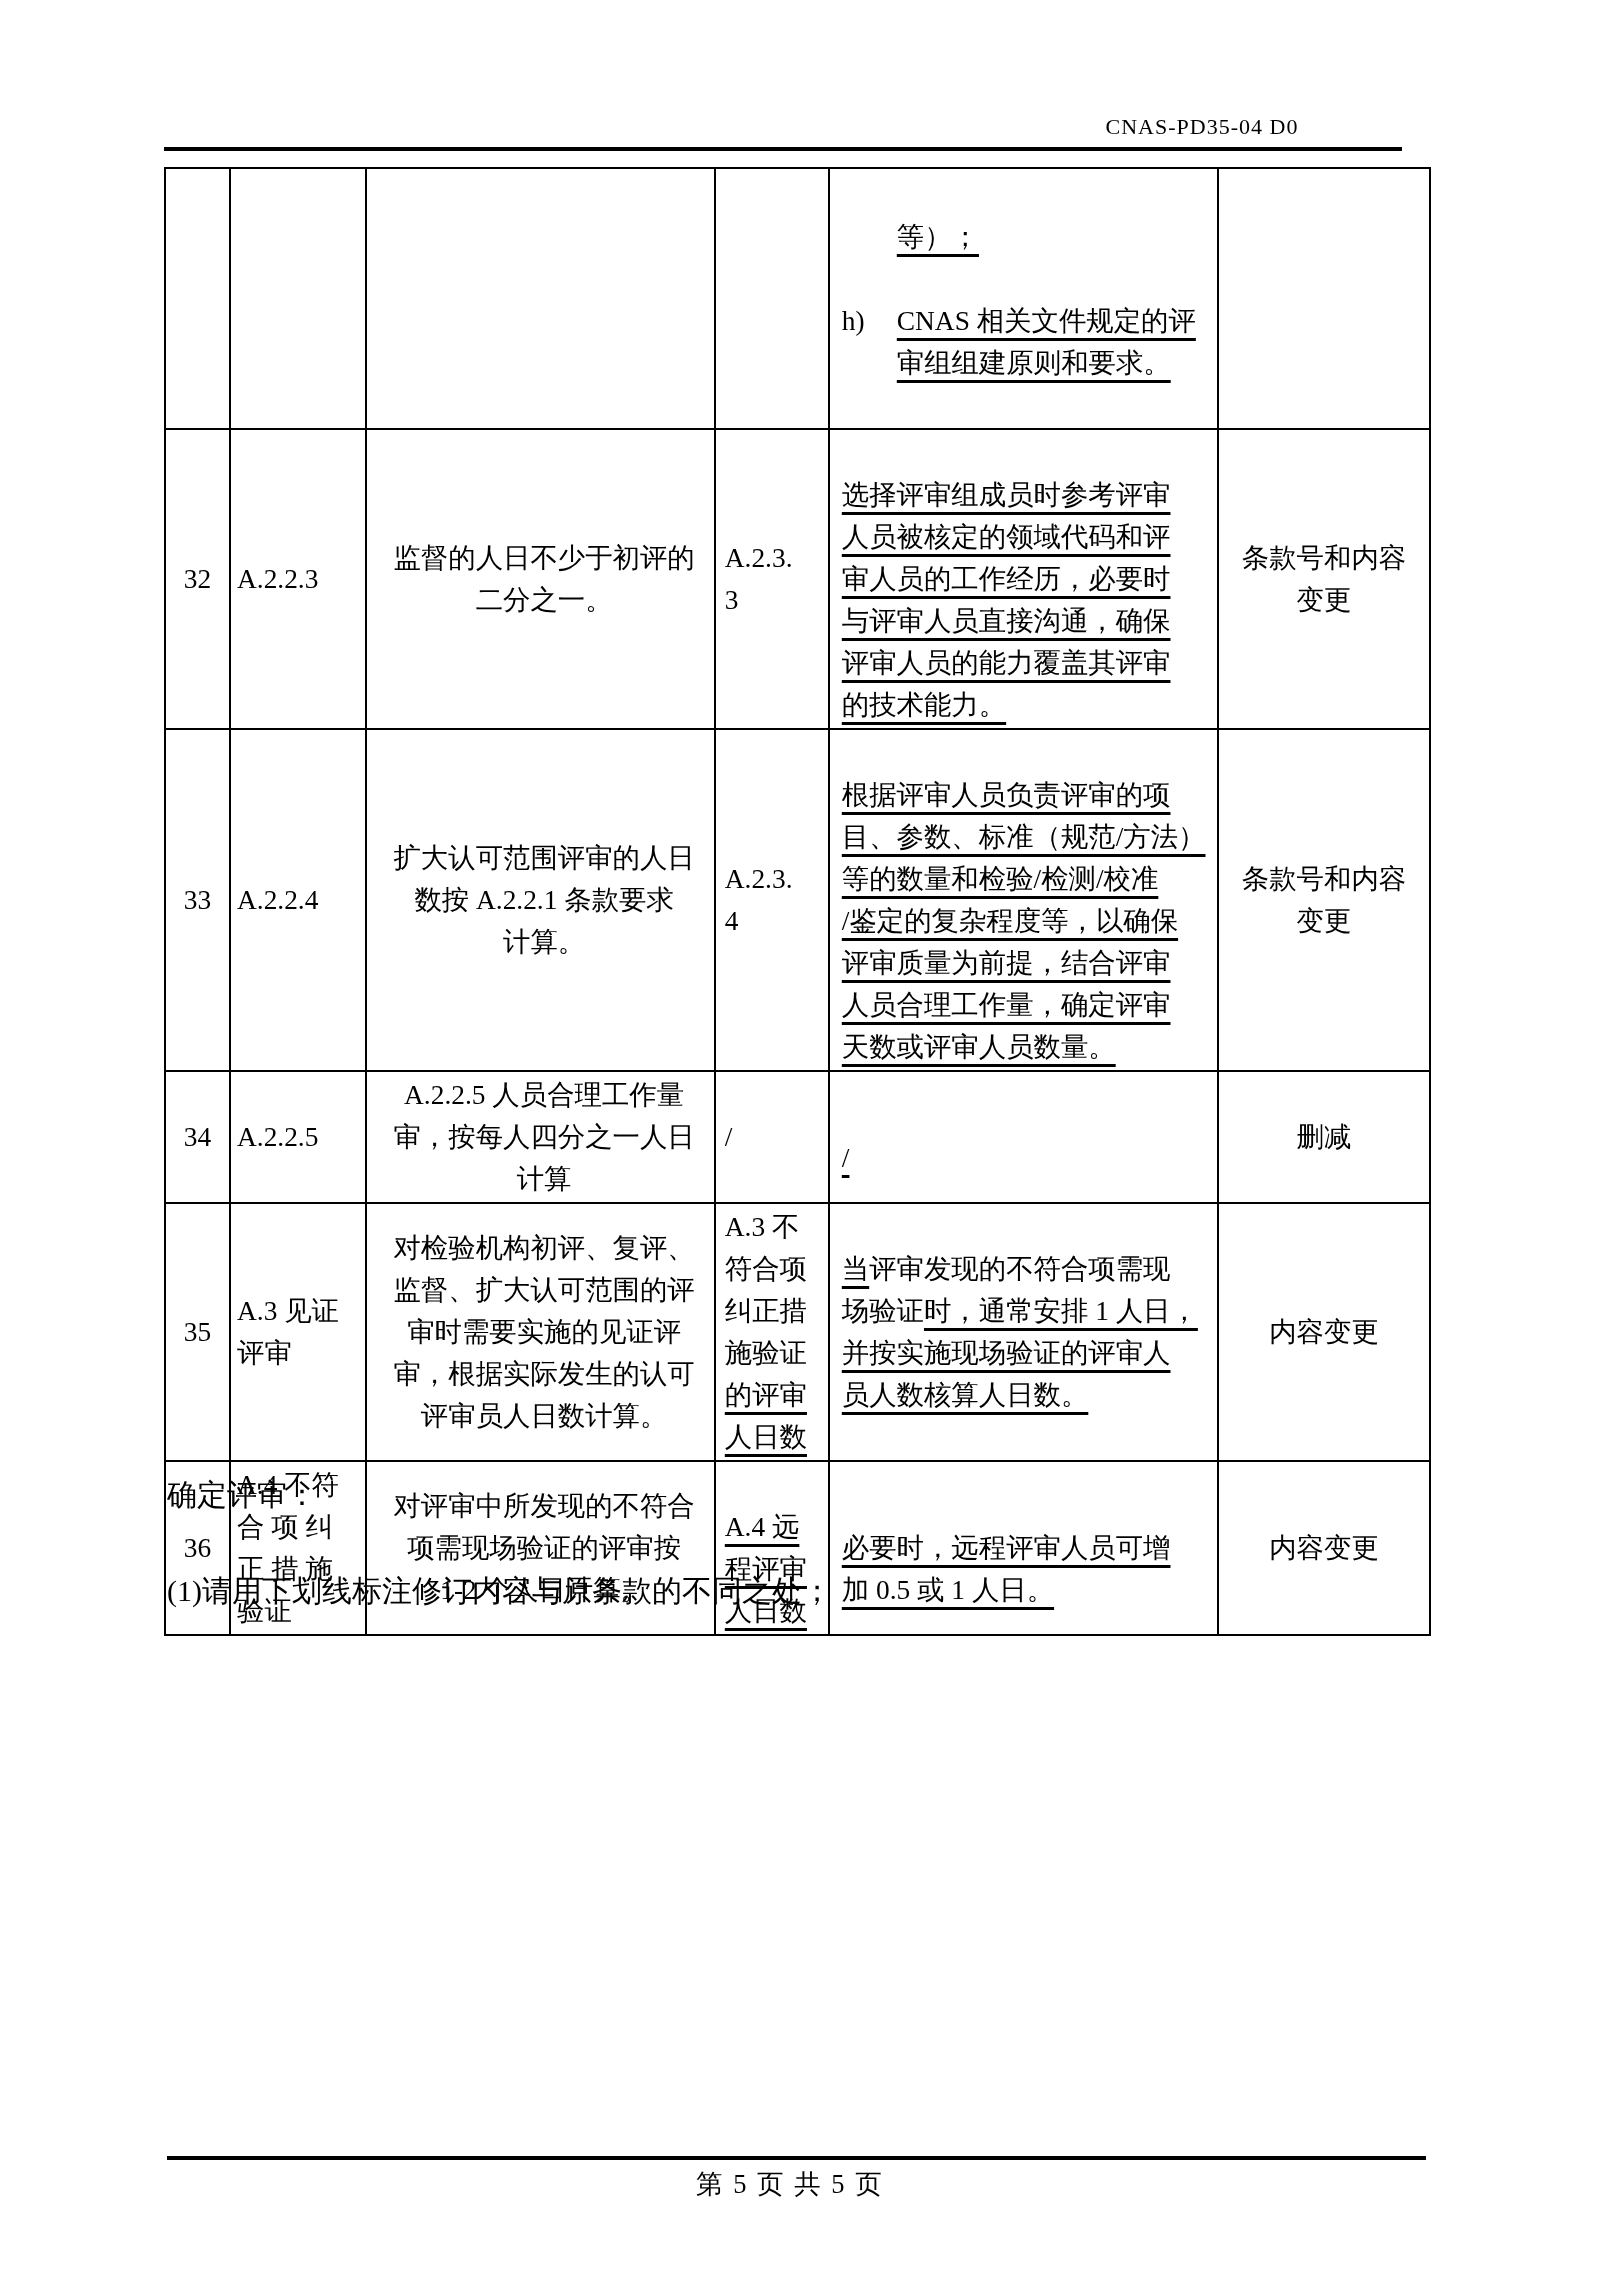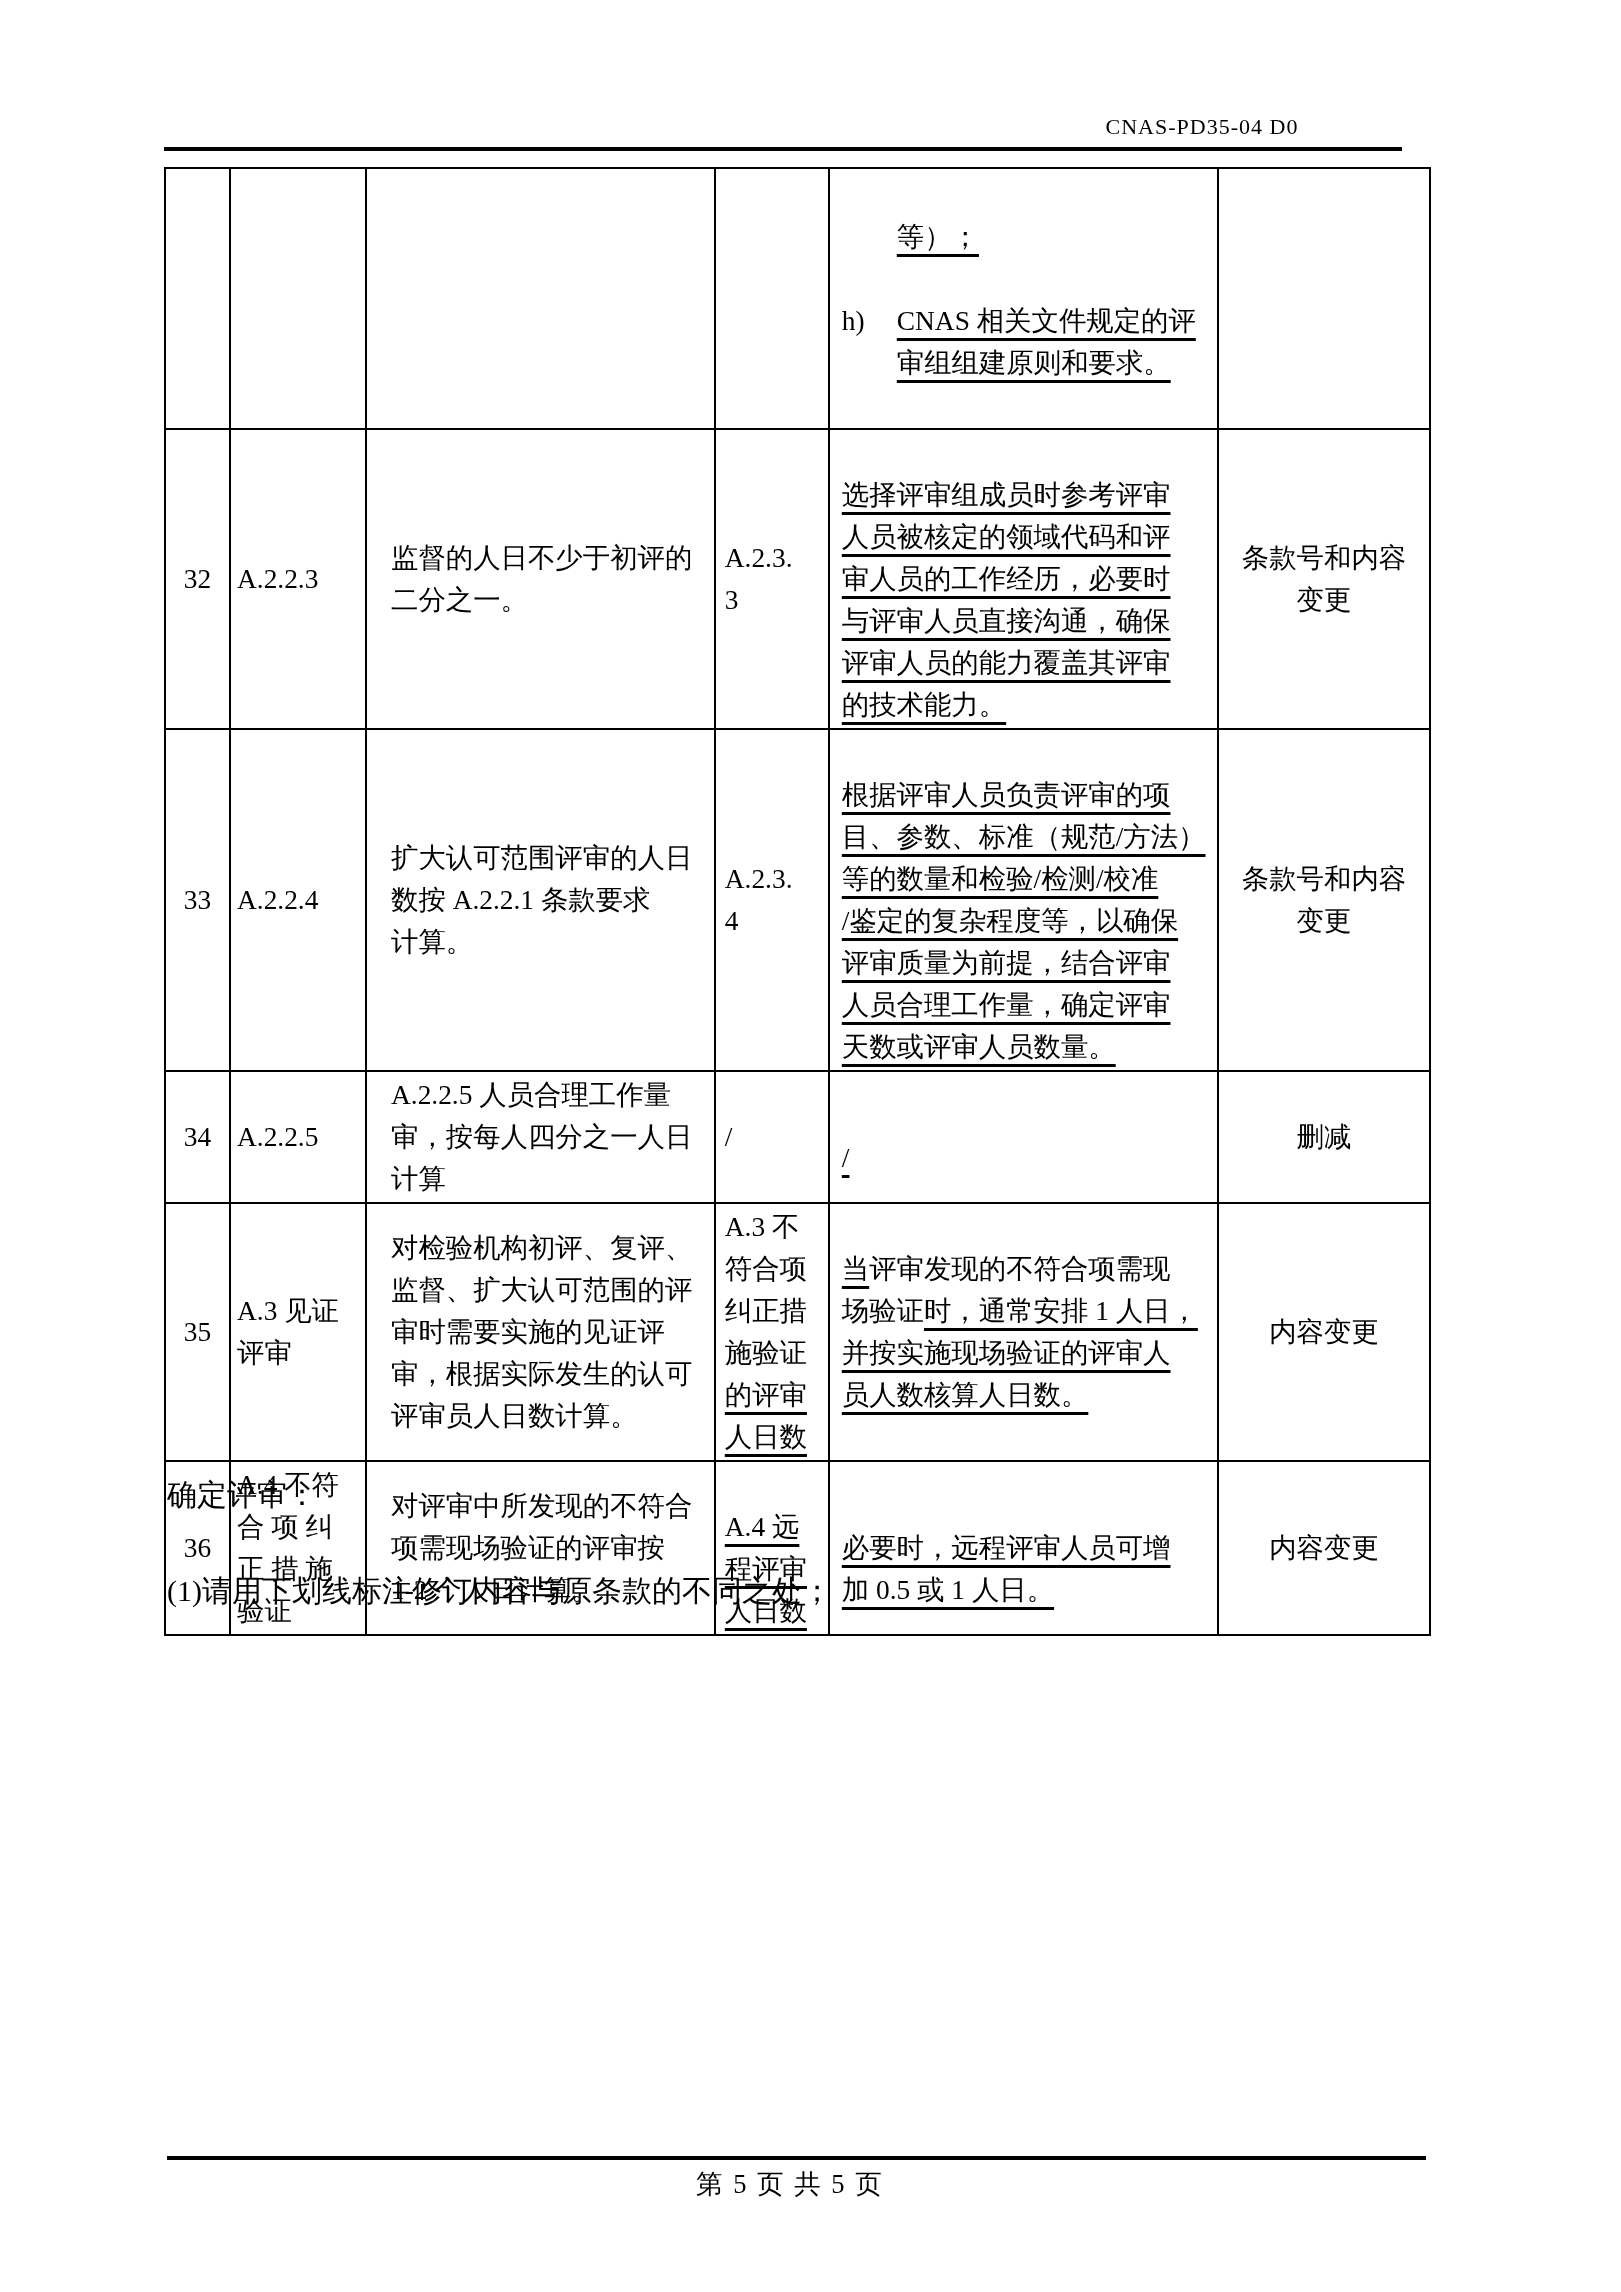--- a/index.html
+++ b/index.html
@@ -18,21 +18,21 @@
     border-collapse:collapse;table-layout:fixed;
   }
   .doc-table td{
     border:2.9px solid #000;
     font-size:27.4px;line-height:42px;
     padding:2px 9.8px;vertical-align:middle;
     white-space:pre-line;word-break:break-all;
   }
   td.c-num{text-align:center;padding:14px 2px;}
   td.c-clause{padding-left:6px;}
-  td.c-orig{padding-left:24px;}
+  td.c-orig{padding-left:17px;text-align:center;}
   td.c-newclause{padding:2px 5.9px 2px 8.8px;}
   td.c-newcontent{padding:2px 5.9px 2px 11.8px;}
   td.c-remark{text-align:center;padding:2px 7.8px;margin-top:47px;}
   tr.r0{height:139px;}
   tr.r1{height:253px;}
   tr.r2{height:294px;}
   tr.r3{height:128px;}
   tr.r4{height:254px;}
   tr.r5{height:173px;}
   td.top{vertical-align:top;padding-top:4.9px;}

